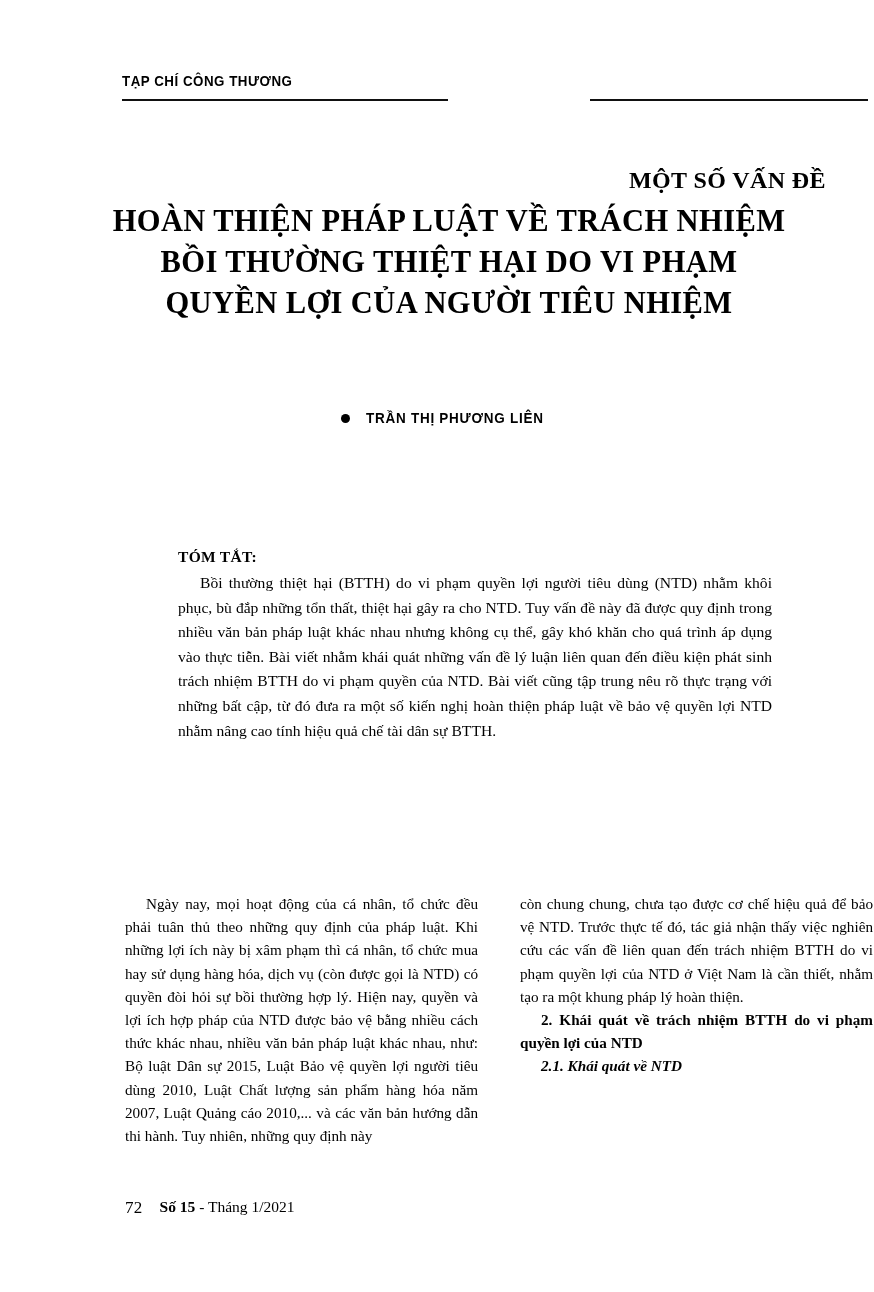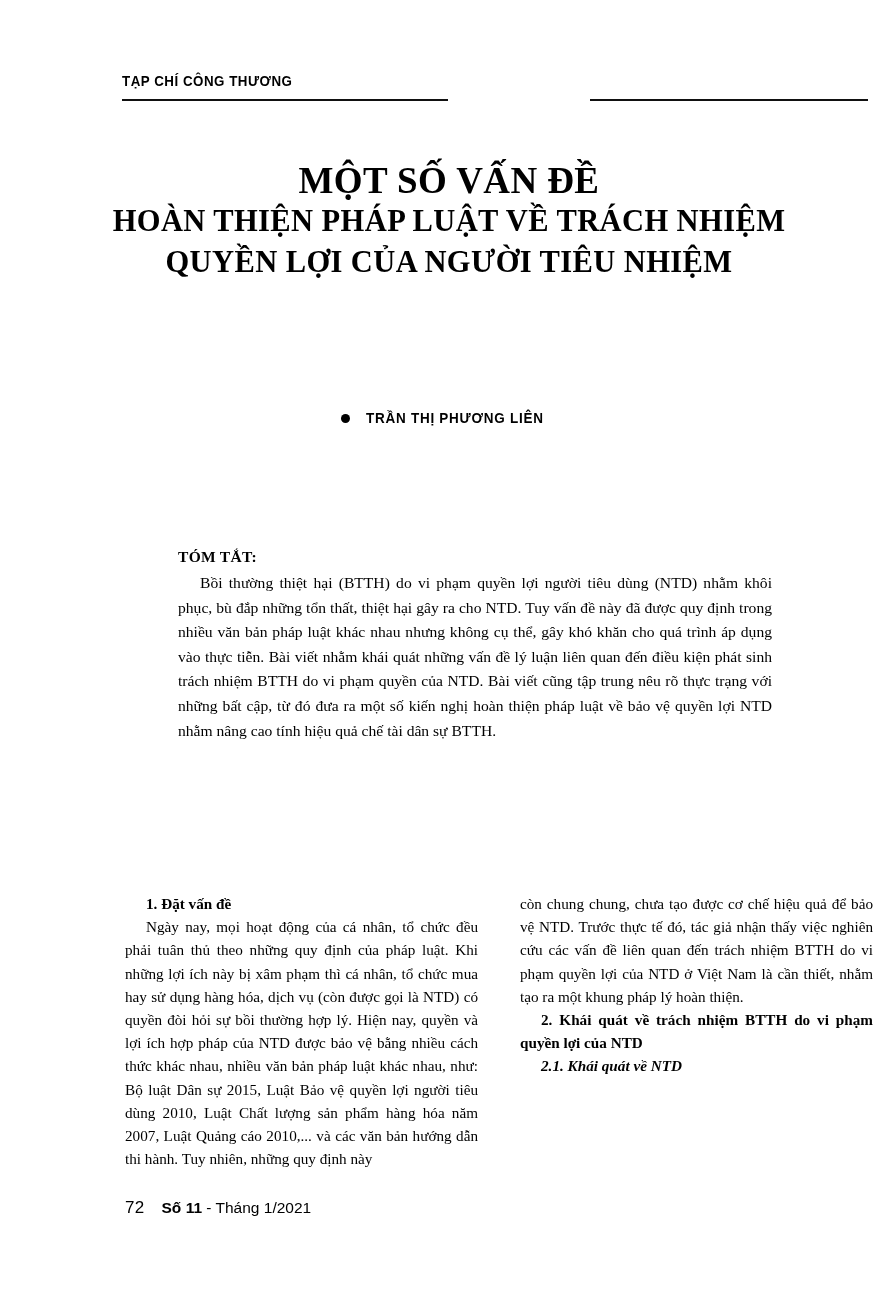--- a/index.html
+++ b/index.html
@@ -70,21 +70,21 @@
     text-align: center;
   }
   .title-line {
     font-family: "Liberation Serif", "DejaVu Serif", serif;
     font-weight: bold;
     font-size: 31px;
     line-height: 41px;
     letter-spacing: 0.4px;
     white-space: nowrap;
   }
-  .title-line.l1 { font-size: 37px; }
+  .title-line.l1 { font-size: 24px; text-align: right; }
   .title-line.l2 { font-size: 30.5px; }
   .title-line.l3 { font-size: 30.5px; }
   .title-line.l4 { font-size: 30.5px; }
 
   
   .author-row {
     position: absolute;
     left: 60px;
     top: 410px;
     width: 754px;
@@ -175,23 +175,23 @@
     text-indent: 21px;
     margin: 0;
   }
 
   
   .footer {
     position: absolute;
     left: 113px;
     top: 1198px;
     display: flex;
-    align-items: center;
+    align-items: flex-start;
     gap: 17px;
-    font-family: Liberation Sans, sans-serif;
+    font-family: Liberation Serif, serif;
   }
   .folio {
     font-size: 17px;
     letter-spacing: 0.3px;
   }
   .issue {
     font-size: 15.5px;
   }
   .issue b { font-weight: bold; }
 </style>
@@ -202,48 +202,48 @@
 
   <div class="masthead">
     <div class="masthead-title">TẠP CHÍ CÔNG THƯƠNG</div>
     <div class="rule-left"></div>
     <div class="rule-right"></div>
   </div>
 
   <div class="title-block">
     <div class="title-line l1">MỘT SỐ VẤN ĐỀ</div>
     <div class="title-line l2">HOÀN THIỆN PHÁP LUẬT VỀ TRÁCH NHIỆM</div>
+    <div class="title-line l3">BỒI THƯỜNG THIỆT HẠI DO VI PHẠM</div>
     <div class="title-line l4">QUYỀN LỢI CỦA NGƯỜI TIÊU NHIỆM</div>
   </div>
 
   <div class="author-row">
     <span class="author-bullet"></span>
     <span class="author-name">TRẦN THỊ PHƯƠNG LIÊN</span>
   </div>
 
   <div class="abstract">
     <div class="abstract-heading">TÓM TẮT:</div>
     <p class="abstract-para">Bồi thường thiệt hại (BTTH) do vi phạm quyền lợi người tiêu dùng (NTD) nhằm khôi phục, bù đắp những tổn thất, thiệt hại gây ra cho NTD. Tuy vấn đề này đã được quy định trong nhiều văn bản pháp luật khác nhau nhưng không cụ thể, gây khó khăn cho quá trình áp dụng vào thực tiễn. Bài viết nhằm khái quát những vấn đề lý luận liên quan đến điều kiện phát sinh trách nhiệm BTTH do vi phạm quyền của NTD. Bài viết cũng tập trung nêu rõ thực trạng với những bất cập, từ đó đưa ra một số kiến nghị hoàn thiện pháp luật về bảo vệ quyền lợi NTD nhằm nâng cao tính hiệu quả chế tài dân sự BTTH.</p>
   </div>
 
   <div class="columns">
 
     <div class="col">
-      <p class="sec-heading">1. Đặt vấn đề</p>
       <p class="body-para">Ngày nay, mọi hoạt động của cá nhân, tổ chức đều phải tuân thủ theo những quy định của pháp luật. Khi những lợi ích này bị xâm phạm thì cá nhân, tổ chức mua hay sử dụng hàng hóa, dịch vụ (còn được gọi là NTD) có quyền đòi hỏi sự bồi thường hợp lý. Hiện nay, quyền và lợi ích hợp pháp của NTD được bảo vệ bằng nhiều cách thức khác nhau, nhiều văn bản pháp luật khác nhau, như: Bộ luật Dân sự 2015, Luật Bảo vệ quyền lợi người tiêu dùng 2010, Luật Chất lượng sản phẩm hàng hóa năm 2007, Luật Quảng cáo 2010,... và các văn bản hướng dẫn thi hành. Tuy nhiên, những quy định này</p>
     </div>
 
     <div class="col">
       <p class="body-para" style="text-indent:0">còn chung chung, chưa tạo được cơ chế hiệu quả để bảo vệ NTD. Trước thực tế đó, tác giả nhận thấy việc nghiên cứu các vấn đề liên quan đến trách nhiệm BTTH do vi phạm quyền lợi của NTD ở Việt Nam là cần thiết, nhằm tạo ra một khung pháp lý hoàn thiện.</p>
       <p class="sec-heading">2. Khái quát về trách nhiệm BTTH do vi phạm quyền lợi của NTD</p>
       <p class="subsec-heading">2.1. Khái quát về NTD</p>
     </div>
 
   </div>
 
   <div class="footer">
     <span class="folio">72</span>
     <span class="issue">
-      <b>Số 11</b><span> - Tháng 1/2021</span>
+      <b>Số 15</b><span> - Tháng 1/2021</span>
     </span>
   </div>
 
 </div>
 
 </body></html>

